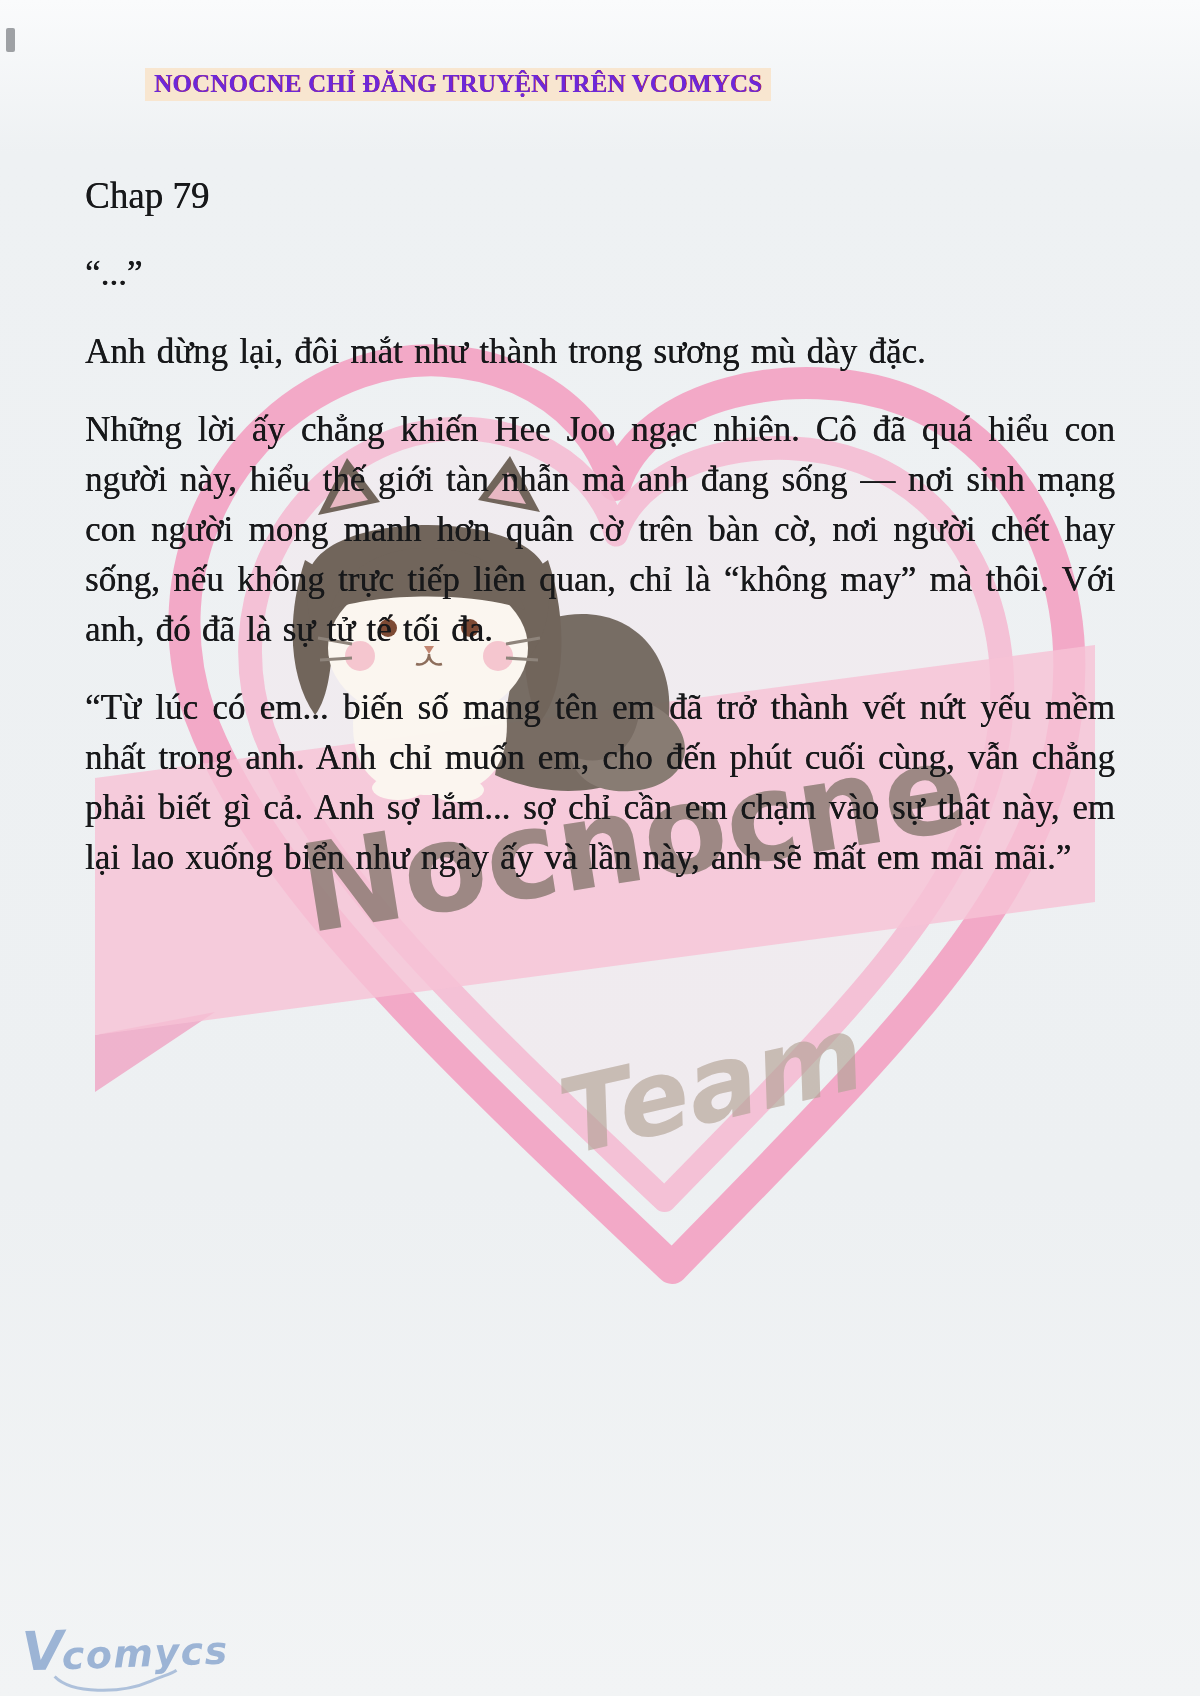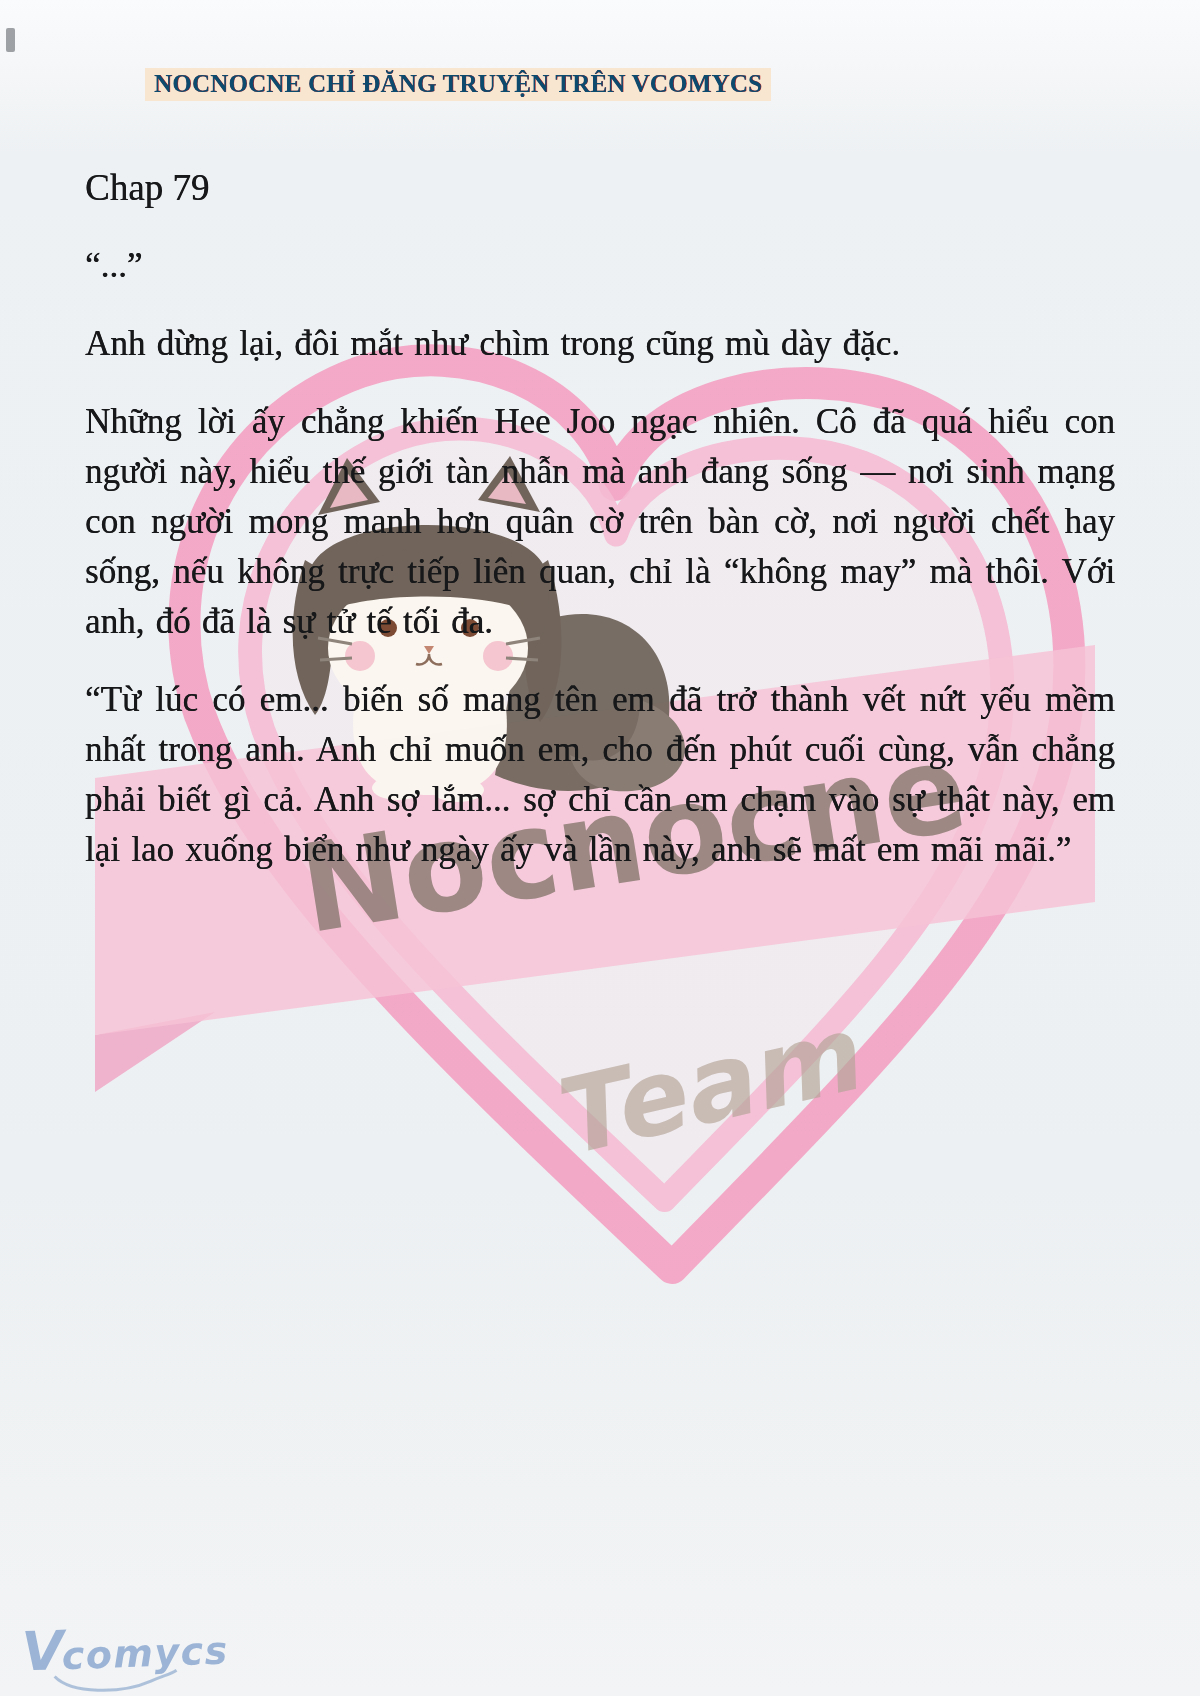--- a/index.html
+++ b/index.html
@@ -10,35 +10,35 @@
     background:linear-gradient(180deg,#fafbfc 0%,#eef1f3 9%,#edf0f2 70%,#f2f4f5 100%);
     overflow:hidden;
     font-family:"Liberation Serif", serif;
     color:#17181a;
   }
   .watermark{position:absolute;left:0;top:0;width:1200px;height:1696px;pointer-events:none;}
   .corner-mark{position:absolute;left:6px;top:28px;width:9px;height:24px;background:#555a5e;opacity:.55;border-radius:2px;}
   .header-strip{
     position:absolute;left:145px;top:68px;
     background:#f8e6d0;
-    color:#0c4a6e;
+    color:#6d28d9;
     font-family:"Liberation Serif", serif;
     font-weight:bold;
     font-size:25px;
     line-height:30px;
     padding:1px 9px 2px 9px;
     letter-spacing:.2px;
     white-space:nowrap;
     text-shadow:.4px 0 0 #bf2125;
   }
   .content{
     position:absolute;left:85px;top:163px;width:1030px;
   }
   .chap{
-    font-size:37px;font-weight:normal;margin:0 0 28px 0;line-height:50px;
+    font-size:37px;font-weight:normal;margin:8px 0 28px 0;line-height:50px;
     text-shadow:.35px 0 0 #17181a;
   }
   .para{
     font-size:35px;line-height:50px;margin:0 0 28px 0;
     text-align:justify;
     word-spacing:2.5px;
     text-shadow:.35px 0 0 #17181a;
   }
   .logo{
     position:absolute;left:22px;top:1622px;
@@ -126,21 +126,21 @@
   </svg>
 
   <div class="corner-mark"></div>
 
   <div class="header-strip">NOCNOCNE CHỈ ĐĂNG TRUYỆN TRÊN VCOMYCS</div>
 
   <div class="content">
     <h1 class="chap">Chap 79</h1>
     <div>
         <p class="para">“...”</p>
-        <p class="para">Anh dừng lại, đôi mắt như chìm trong cũng mù dày đặc.</p>
+        <p class="para">Anh dừng lại, đôi mắt như thành trong sương mù dày đặc.</p>
         <p class="para">Những lời ấy chẳng khiến Hee Joo ngạc nhiên. Cô đã quá hiểu con người này, hiểu thế giới tàn nhẫn mà anh đang sống — nơi sinh mạng con người mong manh hơn quân cờ trên bàn cờ, nơi người chết hay sống, nếu không trực tiếp liên quan, chỉ là “không may” mà thôi. Với anh, đó đã là sự tử tế tối đa.</p>
         <p class="para">“Từ lúc có em... biến số mang tên em đã trở thành vết nứt yếu mềm nhất trong anh. Anh chỉ muốn em, cho đến phút cuối cùng, vẫn chẳng phải biết gì cả. Anh sợ lắm... sợ chỉ cần em chạm vào sự thật này, em lại lao xuống biển như ngày ấy và lần này, anh sẽ mất em mãi mãi.”</p>
       </div>
   </div>
 
   <div class="logo">
     <span class="logo-v">V</span><span class="logo-rest">comycs</span>
     <svg class="logo-flourish" width="130" height="22" viewBox="0 0 130 22">
       <path d="M4,4 C 20,22 70,24 100,12 C 112,7 120,6 126,2" stroke="#9cb4d5" stroke-width="3" fill="none" opacity="0.8"></path>
     </svg>

